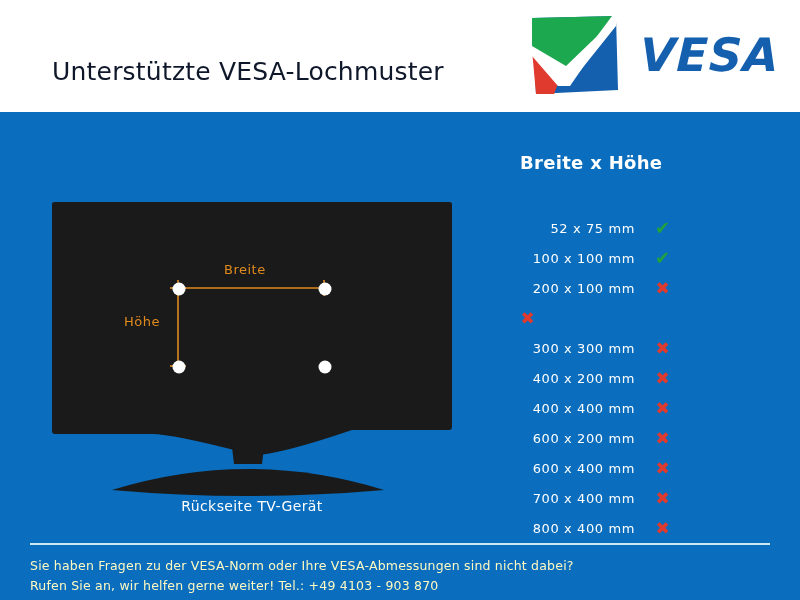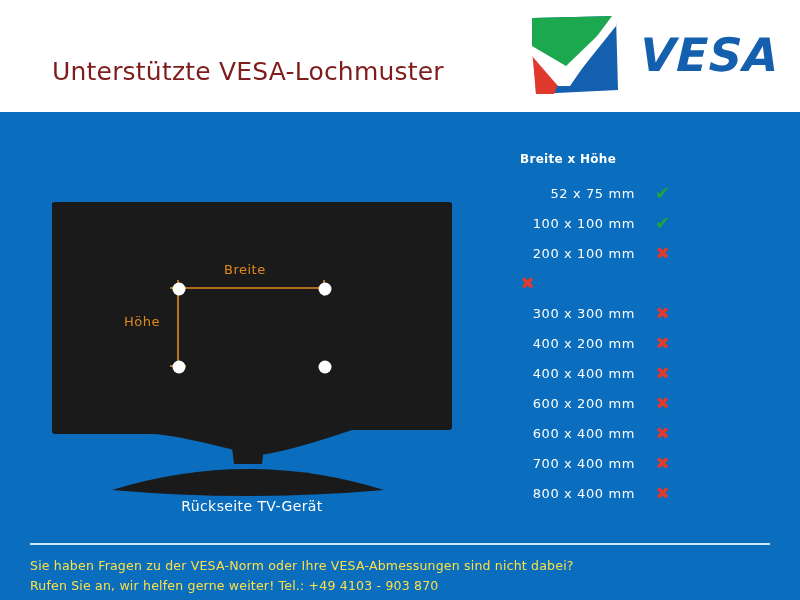--- a/index.html
+++ b/index.html
@@ -28,21 +28,21 @@
     height: 112px;
     background: #ffffff;
   }
   #page-title {
     position: absolute;
     left: 52px;
     top: 57px;
     font-family: "DejaVu Sans", sans-serif;
     font-size: 25px;
     font-weight: 400;
-    color: #7f1d1d;
+    color: #0f172a;
     letter-spacing: 0.2px;
     white-space: nowrap;
   }
 
   
   #logo-wrap {
     position: absolute;
     left: 530px;
     top: 16px;
     width: 255px;
@@ -114,26 +114,26 @@
 
   
   #spec-table {
     position: absolute;
     left: 500px;
     top: 40px;
     width: 200px;
   }
   #spec-header {
     font-family: "DejaVu Sans", sans-serif;
-    font-size: 12px;
+    font-size: 18px;
     font-weight: bold;
     color: #ffffff;
     letter-spacing: 0.3px;
     padding-left: 20px;
-    margin-bottom: 12px;
+    margin-bottom: 40px;
   }
   .spec-row {
     display: flex;
     align-items: center;
     height: 30px;
   }
   .spec-size {
     width: 135px;
     text-align: right;
     font-family: "DejaVu Sans", sans-serif;
@@ -162,21 +162,21 @@
     height: 2px;
     background: #CFE6F5;
   }
   #footer-text {
     position: absolute;
     left: 30px;
     top: 444px;
     width: 740px;
     font-family: "DejaVu Sans", sans-serif;
     font-size: 12.5px;
-    color: #fde047;
+    color: #fef9c3;
     line-height: 20px;
     letter-spacing: 0.2px;
   }
   .footer-line { display: block; white-space: nowrap; }
 </style>
 </head>
 <body>
 
 <div id="page">
 

